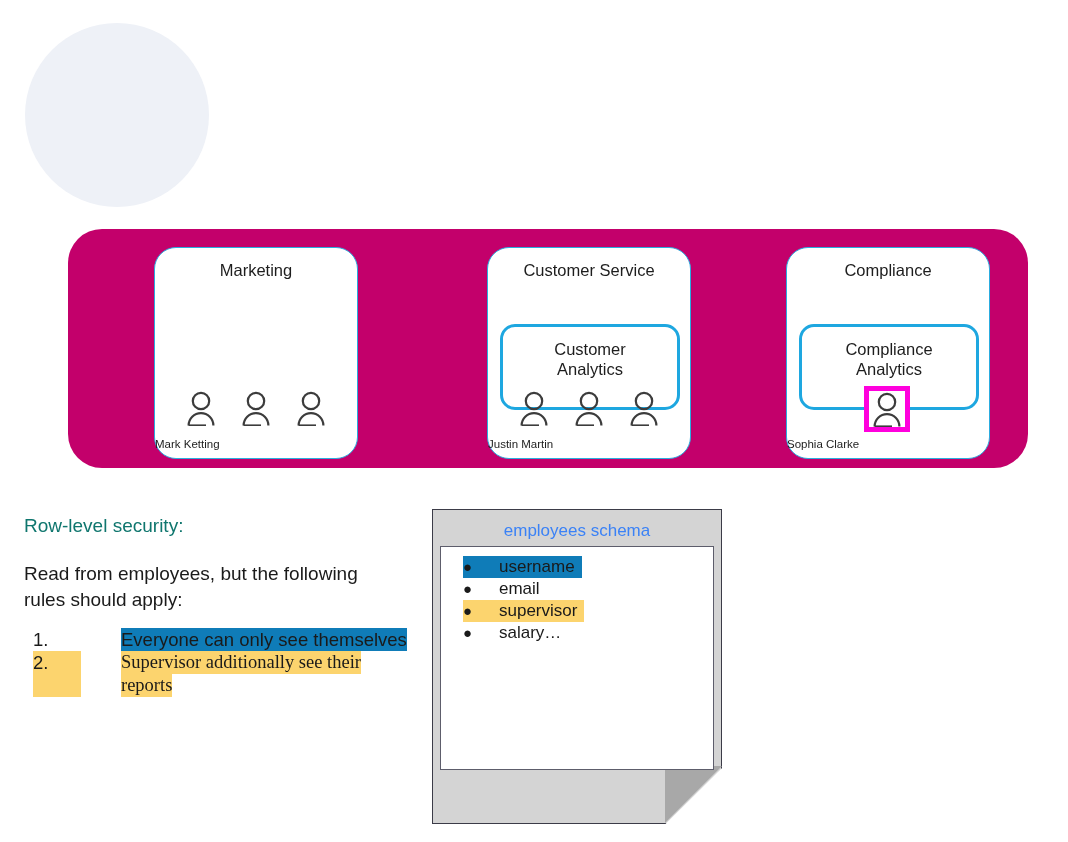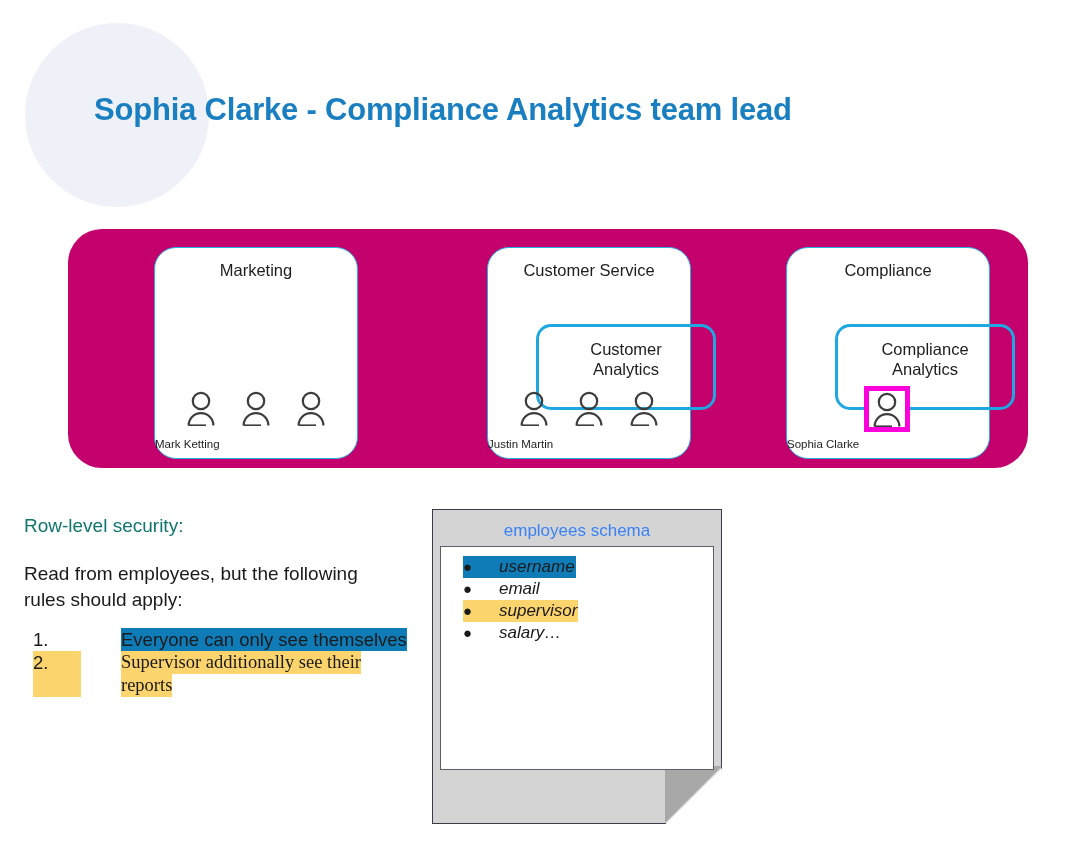--- a/index.html
+++ b/index.html
@@ -82,21 +82,20 @@
   
   .analytics-box {
     position: absolute;
     left: 12px;
     top: 76px;
     width: 180px;
     height: 86px;
     border: 3.2px solid #1ea7e0;
     border-radius: 15px;
     box-sizing: border-box;
-    margin-left: 36px;
   }
   .analytics-label {
     position: absolute;
     left: 0; right: 0;
     top: 12px;
     text-align: center;
     font-size: 16.5px;
     line-height: 20px;
     color: #1d1d1d;
     white-space: pre-line;
@@ -224,31 +223,30 @@
   .schema-item {
     display: flex;
     align-items: baseline;
     width: max-content;
   }
   .schema-bullet {
     width: 36px;
     flex: 0 0 36px;
     font-size: 15px;
   }
-  .schema-name { padding-right: 1px; font-style: italic; }
+  .schema-name { padding-right: 7px; }
   .schema-item.blue   { background: #0f7cb8; }
   .schema-item.yellow { background: #fcd46e; }
 </style>
 </head>
 <body>
 
 <div class="stage">
 
   <div class="title-circle"></div>
-  <div class="page-title">Sophia Clarke - Compliance Analytics team lead</div>
 
   <div class="org-panel"></div>
 
   <div class="dept-card marketing">
     <div class="dept-title">Marketing</div>
     <div class="person-name">Mark Ketting</div>
   </div>
   <div class="people-row marketing" style="left:154px; width:204px;">
     <span class="person-icon">
       <svg width="34" height="36" viewBox="0 0 34 36">

